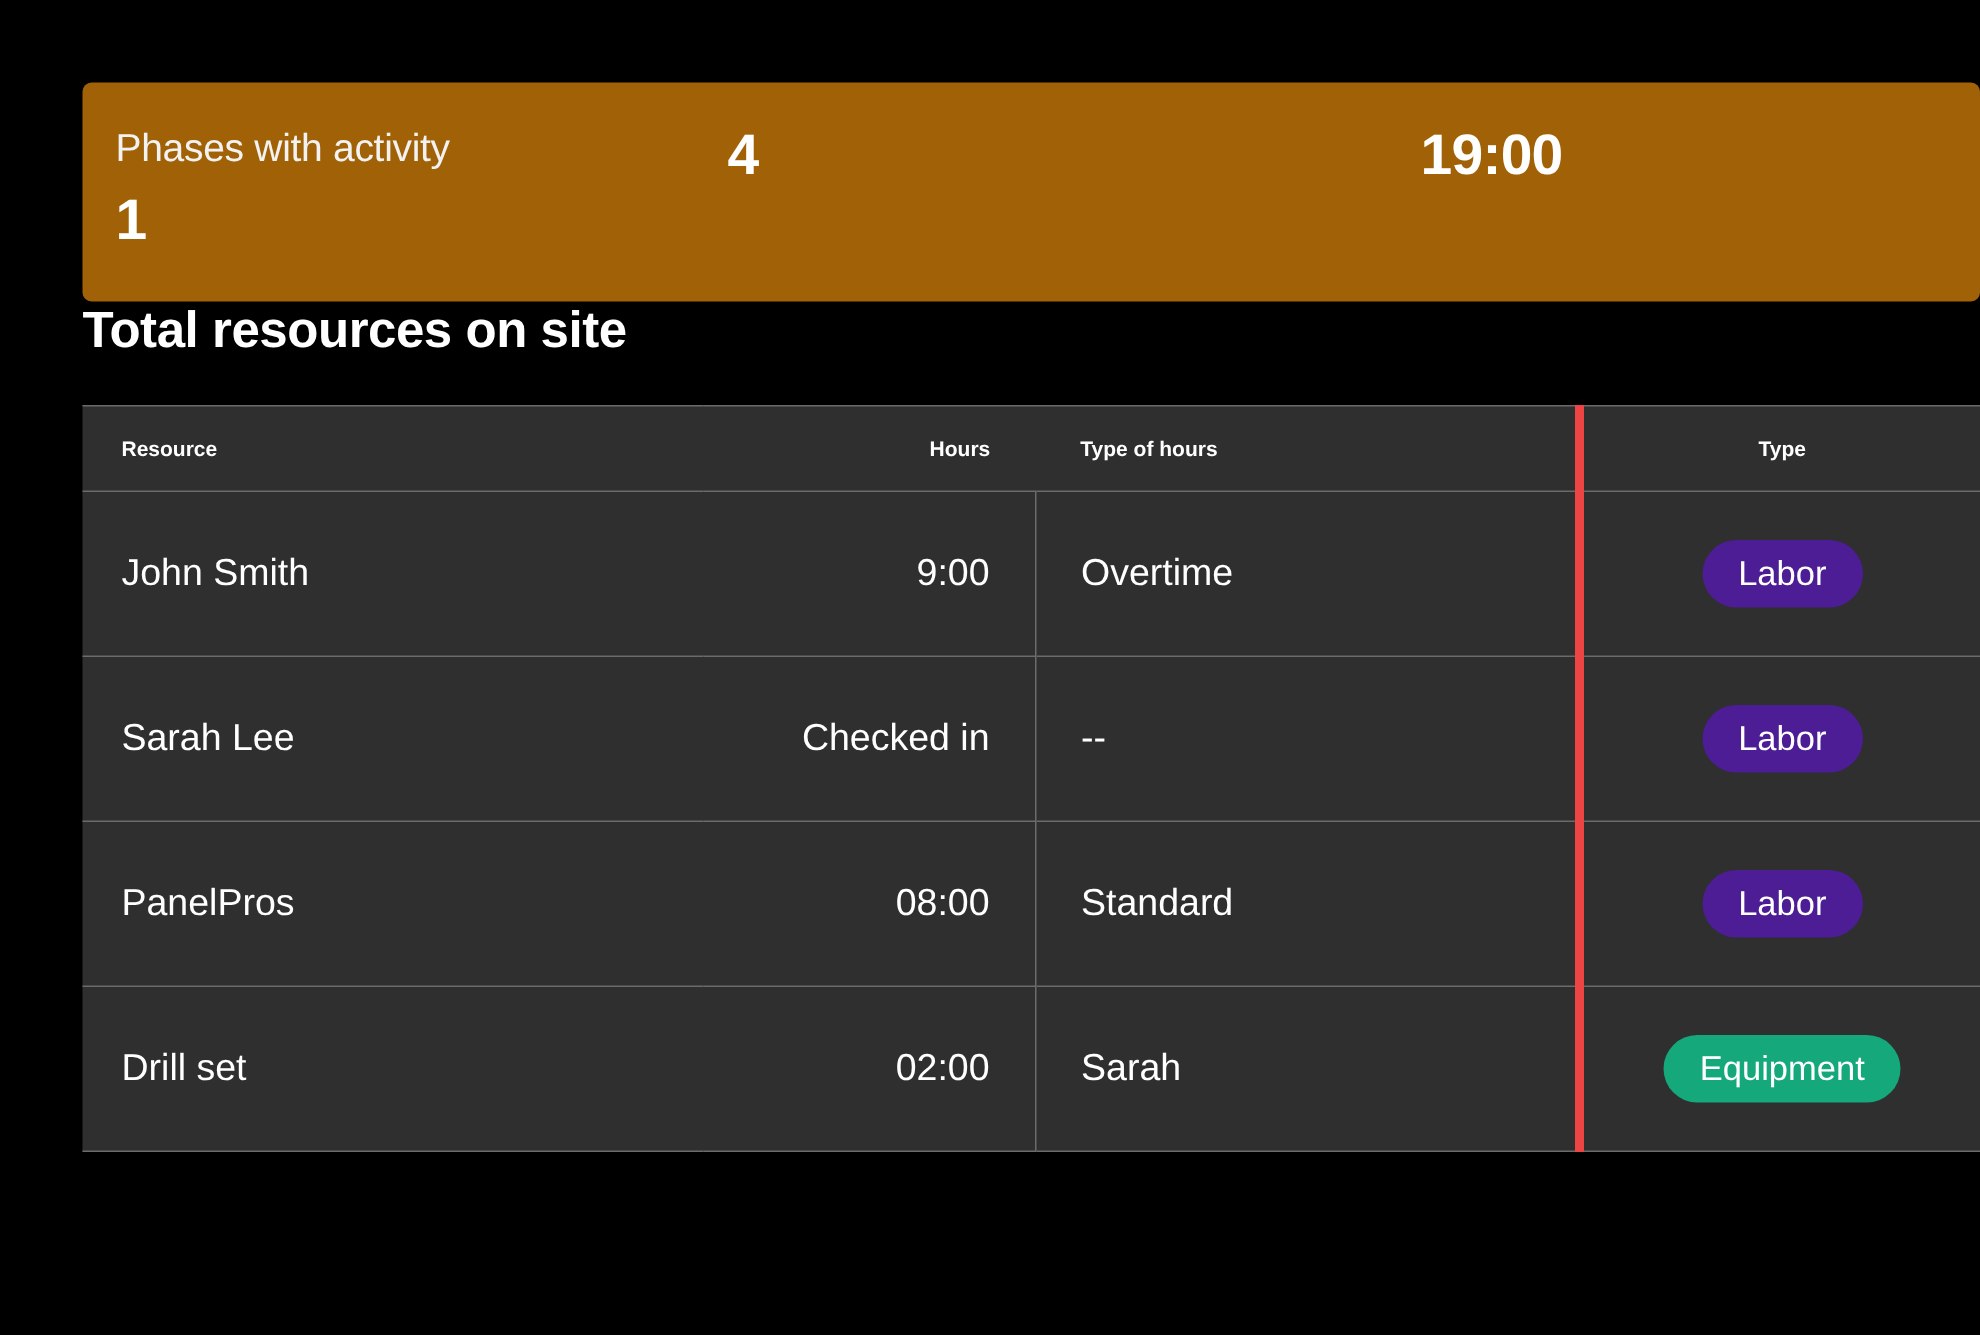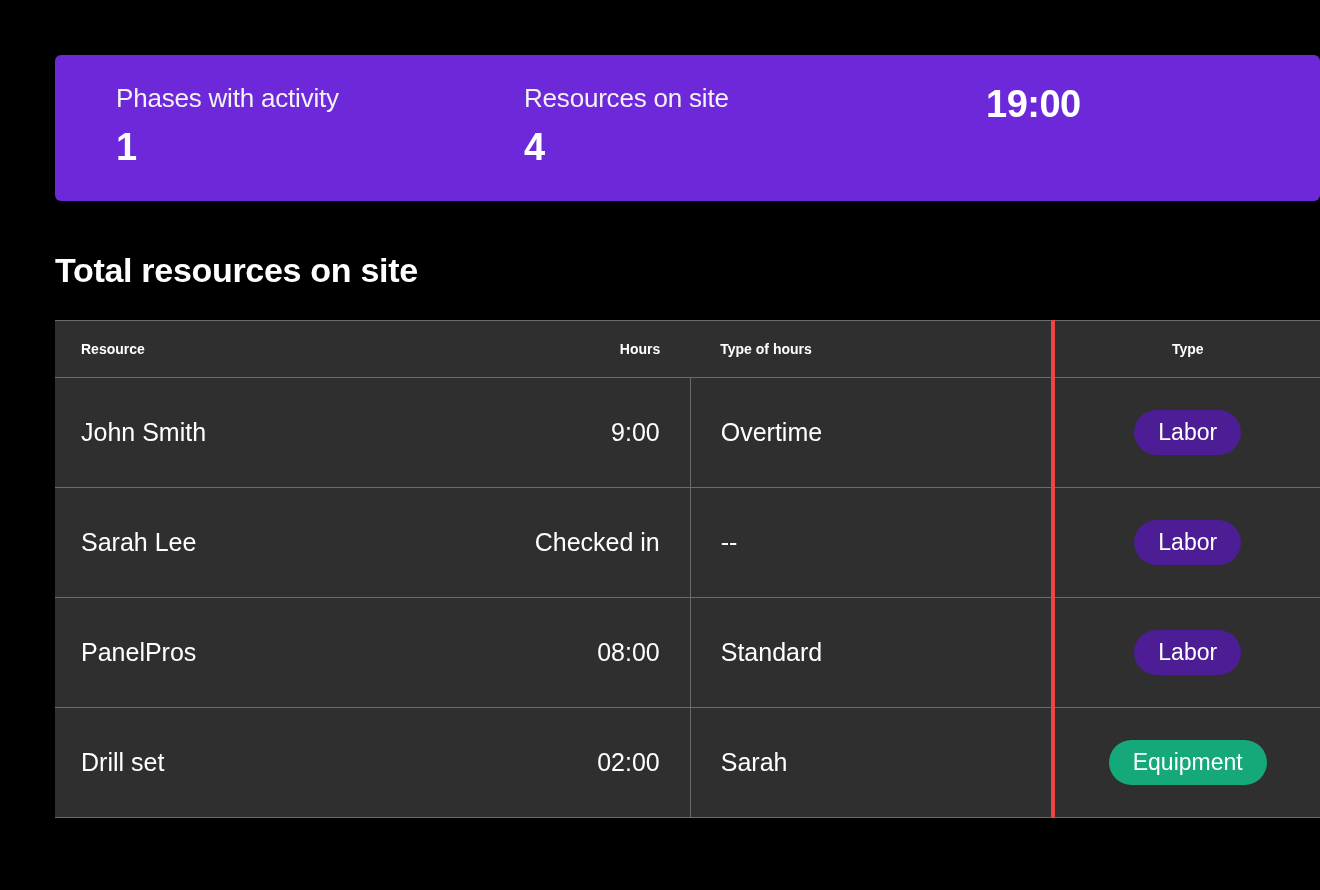--- a/index.html
+++ b/index.html
@@ -12,25 +12,24 @@
       font-family: -apple-system, BlinkMacSystemFont, 'Segoe UI', Helvetica, Arial, sans-serif;
       width: 1320px;
       height: 890px;
       overflow: hidden;
       color: #fff;
     }
     .container {
       padding: 55px 0 0 55px;
     }
     .summary-bar {
-      background: #6d28d9;
+      background: #a16207;
       border-radius: 6px;
       display: flex;
-      padding: 28px 38px 32px 61px;
-      margin-bottom: 50px;
+      padding: 28px 38px 32px 22px;
       width: 1265px;
     }
     .summary-item {
       flex: 0 0 auto;
     }
     .summary-item:nth-child(1) {
       width: 408px;
     }
     .summary-item:nth-child(2) {
       width: 462px;
@@ -102,21 +101,21 @@
     td.col-hours {
       border-right: 1px solid #6b6b6b;
     }
     .col-type-hours {
       width: 376px;
       padding-left: 30px !important;
     }
     .col-type {
       width: 270px;
       text-align: center;
-      border-left: 4px solid #ef4444;
+      border-left: 6px solid #ef4444;
     }
     .badge {
       display: inline-block;
       padding: 9px 24px;
       border-radius: 999px;
       font-size: 23px;
       font-weight: 400;
       color: #fff;
     }
     .badge-labor {
@@ -129,21 +128,20 @@
 </head>
 <body>
 
 <div class="container">
   <div class="summary-bar">
     <div class="summary-item">
       <div class="summary-label">Phases with activity</div>
       <div class="summary-value">1</div>
     </div>
     <div class="summary-item">
-      <div class="summary-label">Resources on site</div>
       <div class="summary-value">4</div>
     </div>
     <div class="summary-item">
       <div class="summary-value">19:00</div>
     </div>
   </div>
 
   <h2 class="section-title">Total resources on site</h2>
 
   <table class="table">

